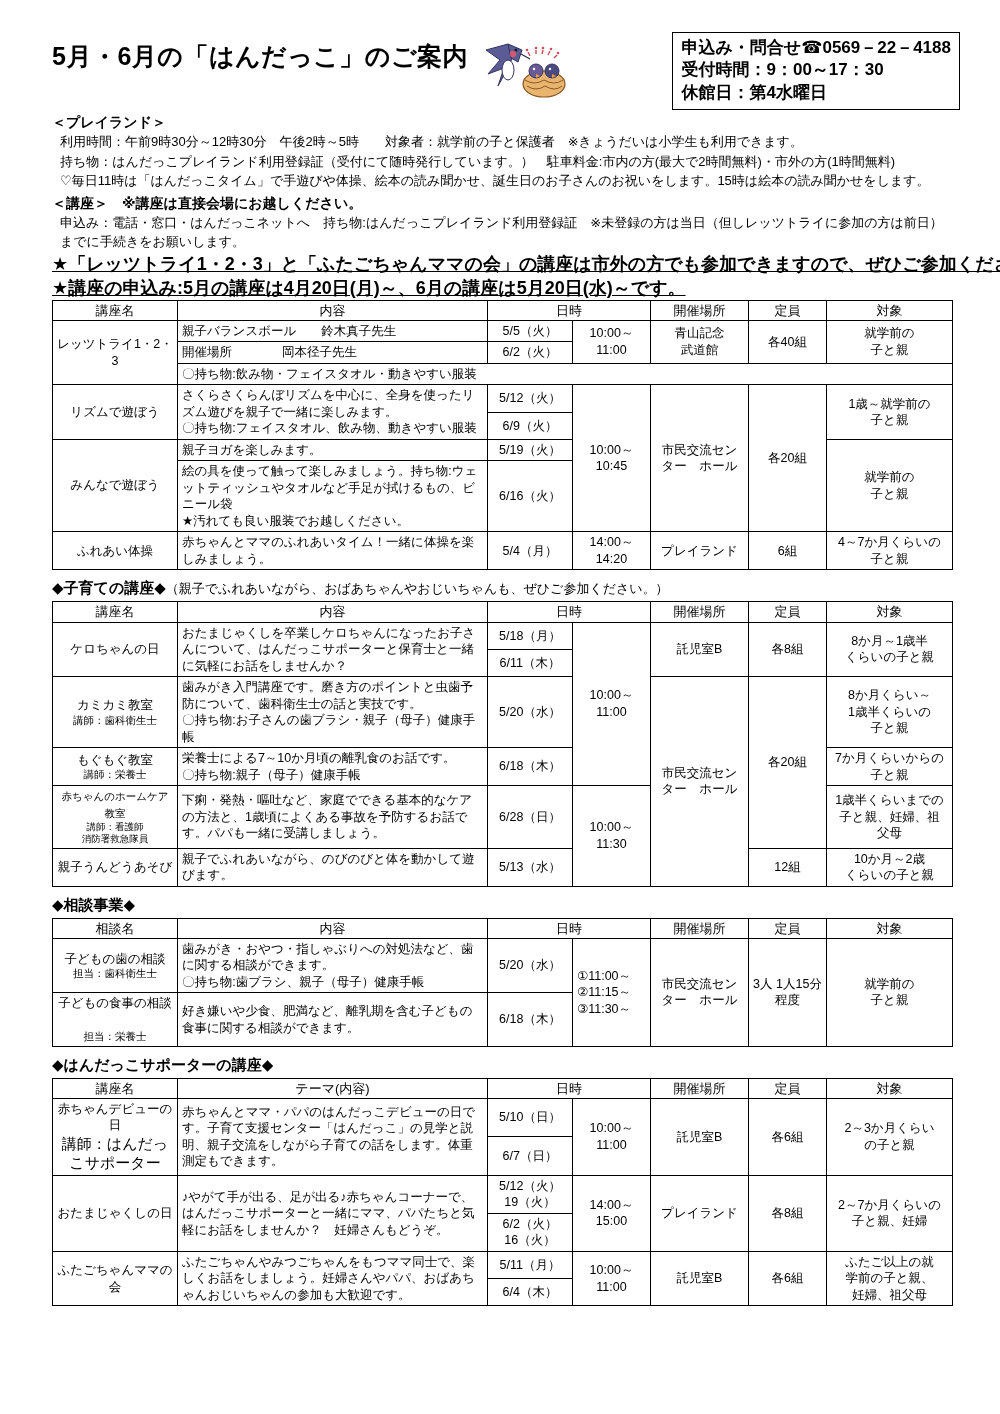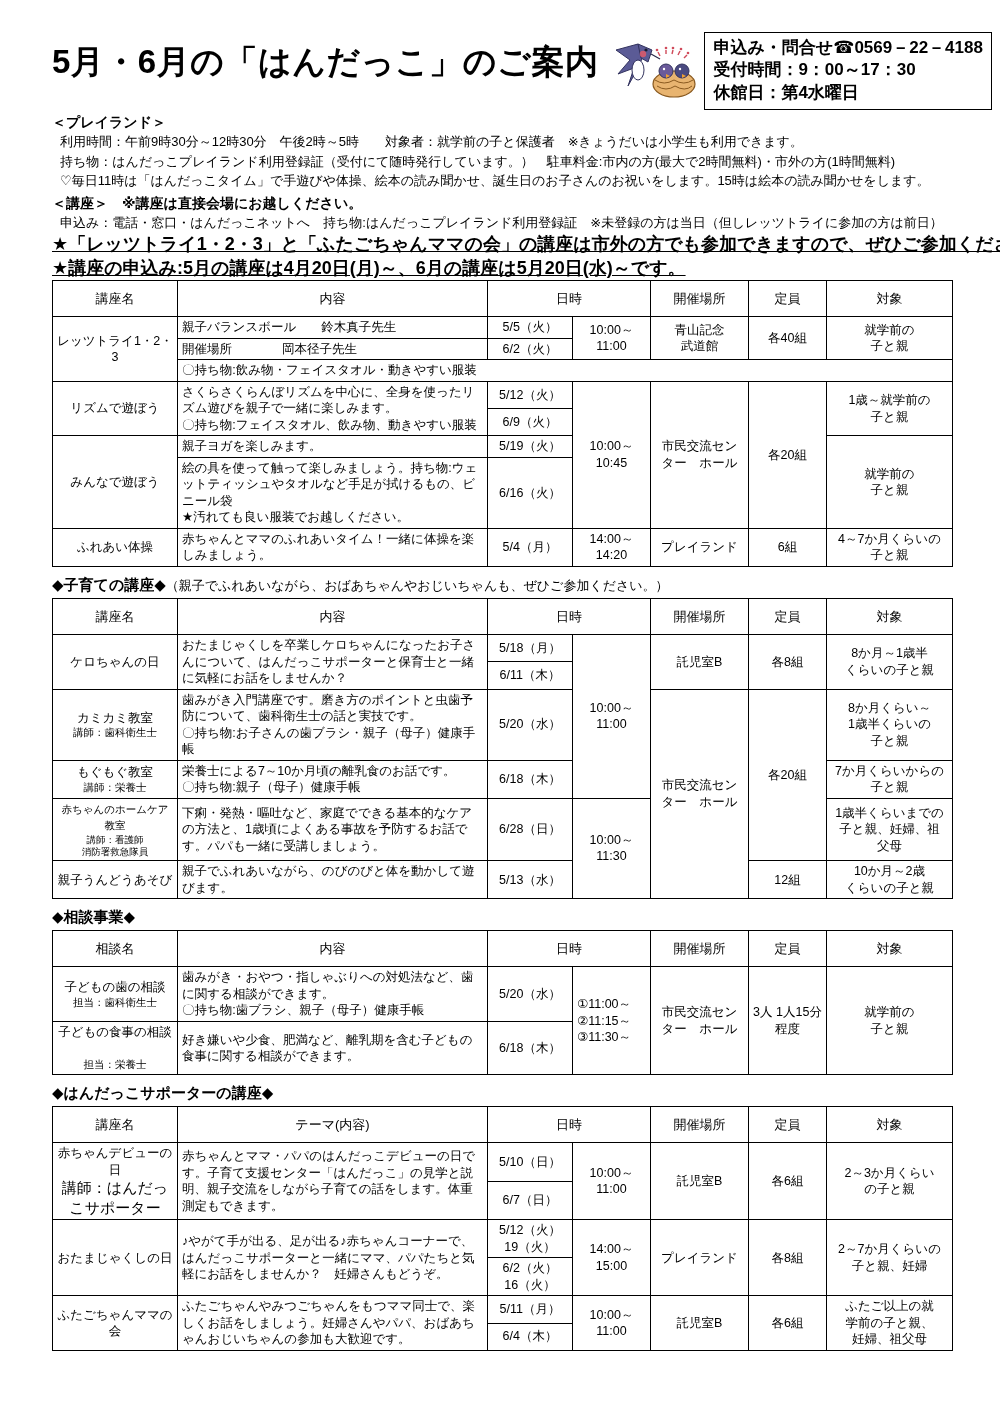--- a/index.html
+++ b/index.html
@@ -10,21 +10,21 @@
     font-family:"Liberation Sans","DejaVu Sans",sans-serif;
     color:#000;
     position:relative;
     overflow:hidden;
   }
   .page { padding:26px 40px 0 52px; position:relative; }
 
   
   .hdr { display:flex; align-items:flex-start; }
   .hdr-title {
-    font-size:33px; font-weight:bold; letter-spacing:.5px;
+    font-size:25px; font-weight:bold; letter-spacing:.5px;
     white-space:nowrap; padding-top:14px;
   }
   .bird { width:96px; height:74px; margin-left:10px; margin-top:2px; flex:0 0 auto; }
   .contact {
     margin-left:auto; border:1.6px solid #000; padding:4px 8px 5px 8px;
     font-size:17px; font-weight:bold; line-height:1.32; white-space:nowrap;
     margin-top:6px;
   }
 
   
@@ -39,21 +39,21 @@
 
   
   table.sched {
     border-collapse:collapse; width:900px; table-layout:fixed;
     border:1.8px solid #000;
   }
   table.sched td, table.sched th {
     border:1px solid #000; padding:2px 4px; font-size:12.5px;
     vertical-align:middle; line-height:1.32;
   }
-  table.sched thead th { text-align:center; font-weight:normal; font-size:13px; padding:9px 2px; }
+  table.sched thead th { text-align:center; font-weight:normal; font-size:13px; padding:1px 2px; }
   .c { text-align:center; }
   .nm { text-align:center; font-size:13px; }
   .nm .sub { font-size:10.5px; display:block; line-height:1.3; }
   .desc { font-size:12.5px; line-height:1.33; }
   .date { text-align:center; font-size:13px; white-space:nowrap; }
   .time { text-align:center; font-size:12.5px; white-space:nowrap; }
   .thick-top { border-top:1.8px solid #000 !important; }
   .tiny { font-size:10.5px; }
   .slots { text-align:left; font-size:12px; line-height:1.45; padding-left:6px; }
 </style>
@@ -111,20 +111,21 @@
   <div style="margin-top:2px;">
     <div class="sec-label">＜プレイランド＞</div>
     <div class="intro-line">利用時間：午前9時30分～12時30分　午後2時～5時　　対象者：就学前の子と保護者　※きょうだいは小学生も利用できます。</div>
     <div class="intro-line">持ち物：はんだっこプレイランド利用登録証（受付にて随時発行しています。）　駐車料金:市内の方(最大で2時間無料)・市外の方(1時間無料)</div>
     <div class="intro-line">♡毎日11時は「はんだっこタイム」で手遊びや体操、絵本の読み聞かせ、誕生日のお子さんのお祝いをします。15時は絵本の読み聞かせをします。</div>
   </div>
 
   <div style="margin-top:1px;">
     <div class="sec-label">＜講座＞　※講座は直接会場にお越しください。</div>
     <div class="intro-line">申込み：電話・窓口・はんだっこネットへ　持ち物:はんだっこプレイランド利用登録証　※未登録の方は当日（但しレッツトライに参加の方は前日）</div>
+    <div class="intro-line">までに手続きをお願いします。</div>
     <div class="bold-line u">★「レッツトライ1・2・3」と「ふたごちゃんママの会」の講座は市外の方でも参加できますので、ぜひご参加ください。</div>
     <div class="bold-line u">★講座の申込み:5月の講座は4月20日(月)～、6月の講座は5月20日(水)～です。</div>
   </div>
 
 
   <table class="sched">
     <colgroup>
         <col style="width:125px">
         <col style="width:310px">
         <col style="width:85px">

